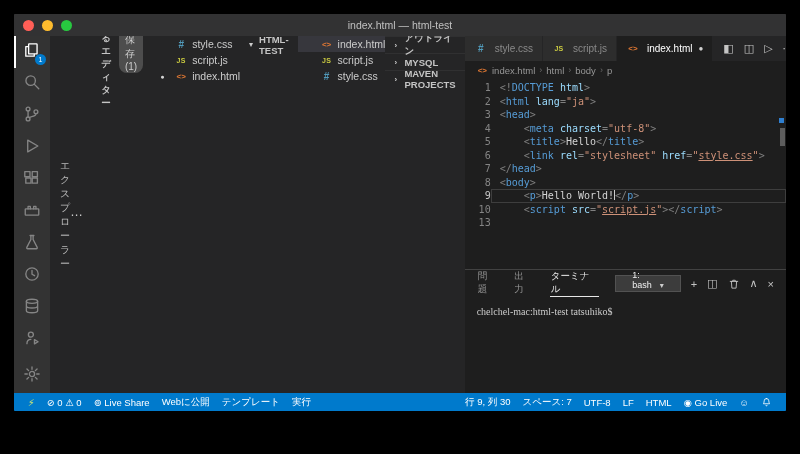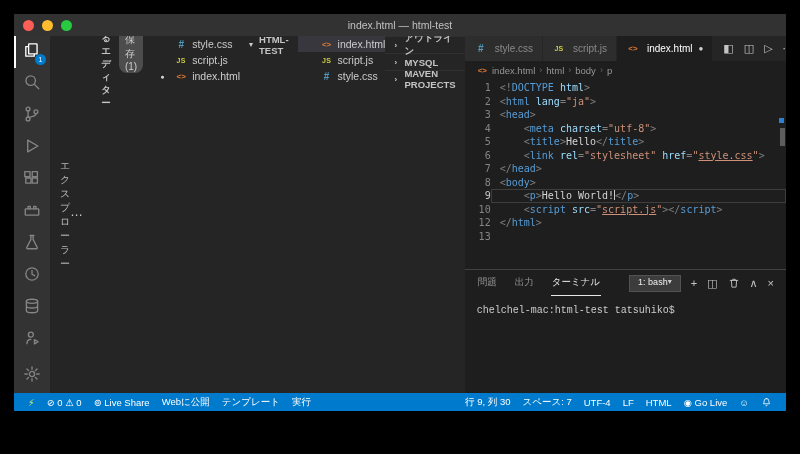--- a/index.html
+++ b/index.html
@@ -67,26 +67,26 @@
   .scroll-mark{position:absolute;right:2px;top:39px;width:5px;height:5px;background:#2f7fd0}
   .scroll-thumb{position:absolute;right:1px;top:49px;width:5px;height:18px;background:rgba(170,170,170,.45)}
   
   .panel{flex:0 0 124px;border-top:1px solid #424242;display:flex;flex-direction:column}
   .panel-header{flex:0 0 26px;display:flex;align-items:center;padding:0 12px}
   .ptabs{display:flex;align-items:center;height:100%}
   .ptab{font-size:9.5px;color:#969696;margin-right:16px;height:100%;display:flex;align-items:center;cursor:pointer;
         border-bottom:1px solid transparent;padding:0 1px}
   .ptab.active{color:#e7e7e7;border-bottom-color:#e7e7e7}
   .panel-right{margin-left:auto;display:flex;align-items:center;gap:10px}
-  .shell-select{display:flex;align-items:flex-start;background:#3c3c3c;border:1px solid #525252;color:#f0f0f0;
-                font-size:9px;padding:1px 8px;height:17px;cursor:pointer}
+  .shell-select{display:flex;align-items:flex-end;background:#3c3c3c;border:1px solid #525252;color:#f0f0f0;
+                font-size:9px;padding:1px 16px;height:17px;cursor:pointer}
   .sel-caret{font-size:8px;color:#cccccc}
   .pa{color:#c5c5c5;font-size:11px;cursor:pointer;display:flex;align-items:center}
   .pa svg{width:12px;height:12px;stroke:#c5c5c5;fill:none;stroke-width:1.2;stroke-linecap:round}
-  .terminal{flex:1;padding:9px 12px;font-family:Liberation Mono, monospace;font-size:10px;color:#cccccc}
+  .terminal{flex:1;padding:9px 12px;font-family:Liberation Serif, serif;font-size:10px;color:#cccccc}
   
   .statusbar{flex:0 0 18px;background:#007acc;display:flex;align-items:center;color:#fff;font-size:9.5px;padding:0 8px}
   .sb-left,.sb-right{display:flex;align-items:center;height:100%}
   .sb-right{margin-left:auto}
   .sb-item{padding:0 6px;display:flex;align-items:center;gap:3px;height:100%;cursor:pointer;white-space:nowrap}
   .sb-item svg{width:11px;height:11px;stroke:#ffffff;fill:none;stroke-width:1.2;stroke-linecap:round;stroke-linejoin:round}
 </style>
 </head>
 <body>
 
@@ -278,21 +278,20 @@
               <div class="cl"><span class="g">1</span><span class="ct"><span class="c-p">&lt;!</span><span class="c-t">DOCTYPE</span><span class="c-a"> html</span><span class="c-p">&gt;</span></span></div>
               <div class="cl"><span class="g">2</span><span class="ct"><span class="c-p">&lt;</span><span class="c-t">html</span><span class="c-a"> lang</span><span class="c-p">=</span><span class="c-s">"ja"</span><span class="c-p">&gt;</span></span></div>
               <div class="cl"><span class="g">3</span><span class="ct"><span class="c-p">&lt;</span><span class="c-t">head</span><span class="c-p">&gt;</span></span></div>
               <div class="cl"><span class="g">4</span><span class="ct"><span class="c-x">    </span><span class="c-p">&lt;</span><span class="c-t">meta</span><span class="c-a"> charset</span><span class="c-p">=</span><span class="c-s">"utf-8"</span><span class="c-p">&gt;</span></span></div>
               <div class="cl"><span class="g">5</span><span class="ct"><span class="c-x">    </span><span class="c-p">&lt;</span><span class="c-t">title</span><span class="c-p">&gt;</span><span class="c-x">Hello</span><span class="c-p">&lt;/</span><span class="c-t">title</span><span class="c-p">&gt;</span></span></div>
               <div class="cl"><span class="g">6</span><span class="ct"><span class="c-x">    </span><span class="c-p">&lt;</span><span class="c-t">link</span><span class="c-a"> rel</span><span class="c-p">=</span><span class="c-s">"stylesheet"</span><span class="c-a"> href</span><span class="c-p">=</span><span class="c-s">"</span><span class="c-s c-u">style.css</span><span class="c-s">"</span><span class="c-p">&gt;</span></span></div>
               <div class="cl"><span class="g">7</span><span class="ct"><span class="c-p">&lt;/</span><span class="c-t">head</span><span class="c-p">&gt;</span></span></div>
               <div class="cl"><span class="g">8</span><span class="ct"><span class="c-p">&lt;</span><span class="c-t">body</span><span class="c-p">&gt;</span></span></div>
               <div class="cl cur"><span class="g">9</span><span class="ct"><span class="c-x">    </span><span class="c-p">&lt;</span><span class="c-t">p</span><span class="c-p">&gt;</span><span class="c-x">Hello World!</span><span class="caret"></span><span class="c-p">&lt;/</span><span class="c-t">p</span><span class="c-p">&gt;</span></span></div>
               <div class="cl"><span class="g">10</span><span class="ct"><span class="c-x">    </span><span class="c-p">&lt;</span><span class="c-t">script</span><span class="c-a"> src</span><span class="c-p">=</span><span class="c-s">"</span><span class="c-s c-u">script.js</span><span class="c-s">"</span><span class="c-p">&gt;</span><span class="c-p">&lt;/</span><span class="c-t">script</span><span class="c-p">&gt;</span></span></div>
-              <div class="cl"><span class="g">12</span><span class="ct"><span class="c-p">&lt;/</span><span class="c-t">html</span><span class="c-p">&gt;</span></span></div>
               <div class="cl"><span class="g">13</span><span class="ct"></span></div>
             </div>
           <div class="scroll-mark"></div>
           <div class="scroll-thumb"></div>
         </div>
         <div class="panel">
           <div class="panel-header">
             <div id="panel-tabs" class="ptabs">
                 <div class="ptab">問題</div>
                 <div class="ptab">出力</div>
@@ -345,21 +344,21 @@
           </div>
         </div>
       <div id="status-right" class="sb-right">
           <div class="sb-item">
             <span>行 9, 列 30</span>
           </div>
           <div class="sb-item">
             <span>スペース: 7</span>
           </div>
           <div class="sb-item">
-            <span>UTF-4</span>
+            <span>UTF-8</span>
           </div>
           <div class="sb-item">
             <span>LF</span>
           </div>
           <div class="sb-item">
             <span>HTML</span>
           </div>
           <div class="sb-item">
             <span>◉ Go Live</span>
           </div>

